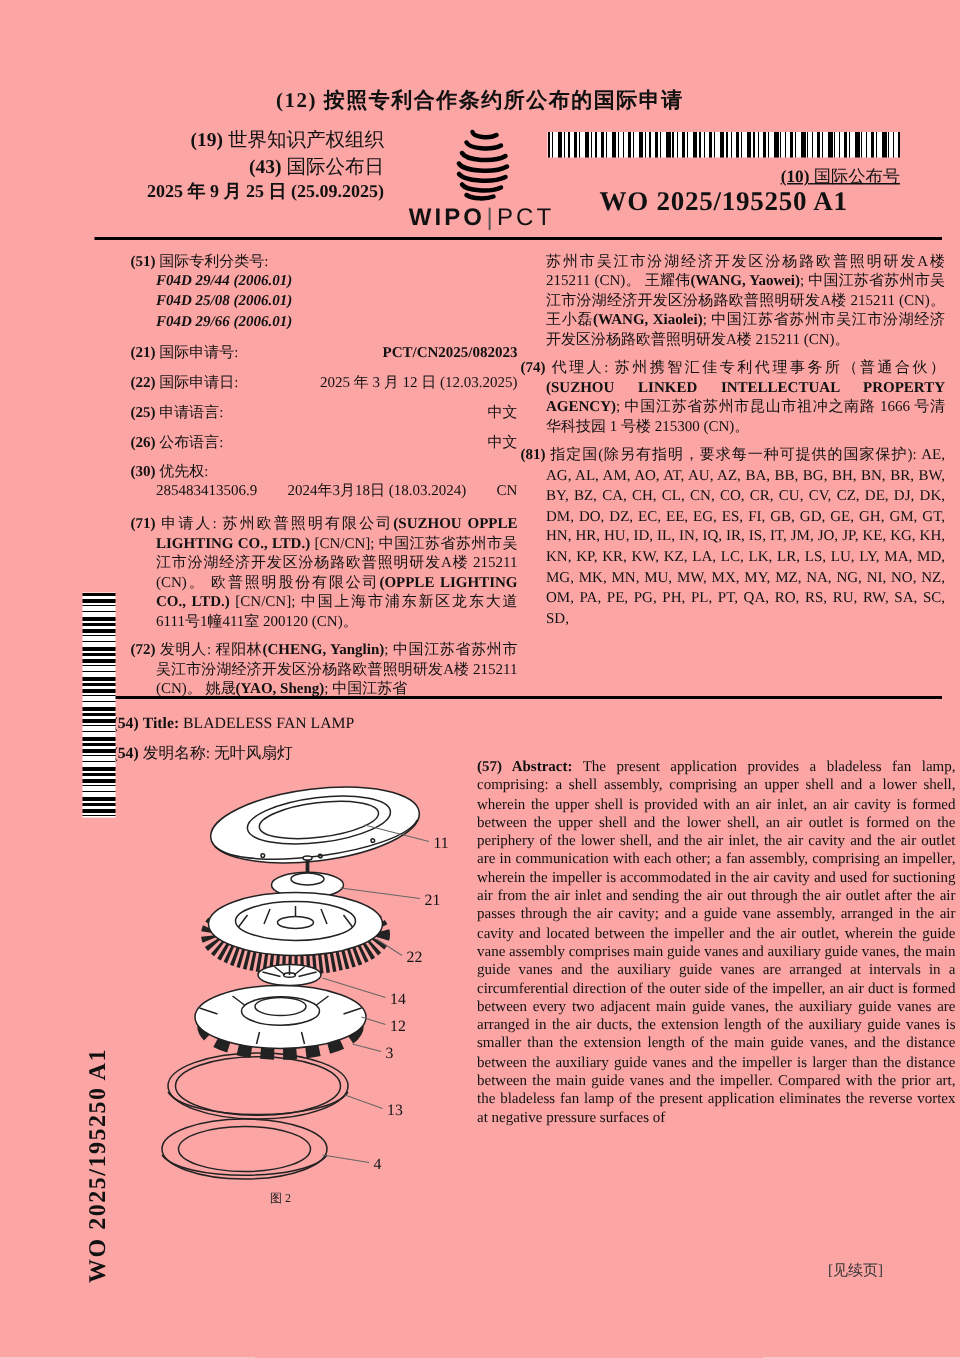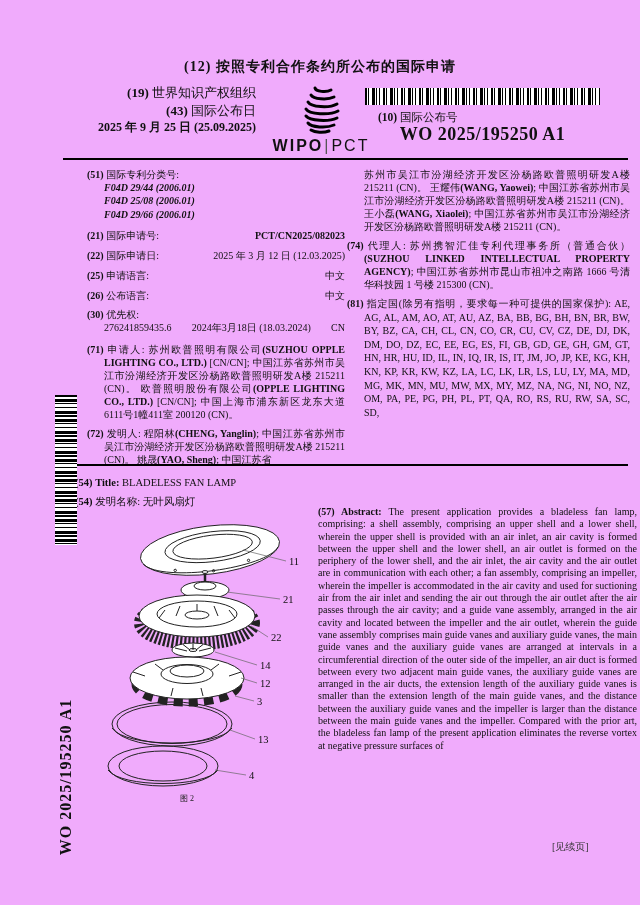--- a/index.html
+++ b/index.html
@@ -1,16 +1,16 @@
 <!DOCTYPE html>
 <html><head>
 <meta charset="utf-8">
 <style>
   html,body{margin:0;padding:0;background:#e8e8e8;}
-  .page{position:relative;width:640px;height:905px;background:#f0abfc;overflow:hidden;
+  .page{position:relative;width:640px;height:905px;background:#fca5a5;overflow:hidden;
         font-family:"Liberation Serif", serif;color:#111;}
   .b{font-weight:bold;}
 
   .rule{position:absolute;left:63px;width:565px;background:#000;}
   .rule1{top:158px;height:2px;}
   .rule2{top:464px;height:2px;}
 
   
   .pub-type{position:absolute;top:58px;left:0;width:100%;text-align:center;
             font-size:14px;font-weight:bold;letter-spacing:1px;}
@@ -23,22 +23,22 @@
   .wipo{position:absolute;left:266px;top:84px;width:110px;text-align:center;}
   .wipo .globe{display:block;margin:0 auto;}
   .wipo .logotext{font-family:"Liberation Sans",sans-serif;font-size:16px;
                   font-weight:bold;letter-spacing:2px;margin-top:1px;white-space:nowrap;}
   .wipo .sep{font-weight:normal;color:#555;padding:0 1px;}
 
   .barcode-top{position:absolute;left:365px;top:88px;width:235px;height:17px;
     background:repeating-linear-gradient(90deg,#000 0 2px,#fff 2px 3px,#000 3px 4px,
     #fff 4px 7px,#000 7px 10px,#fff 10px 11px,#000 11px 12px,#fff 12px 14px,
     #000 14px 15px,#fff 15px 18px);}
-  .pub-no-label{position:absolute;left:378px;top:110px;width:210px;text-align:left;
-                font-size:11.5px;}
+  .pub-no-label{position:absolute;left:390px;top:110px;width:210px;text-align:right;
+                font-size:11.5px;text-decoration:underline;}
   .pub-no{position:absolute;left:360px;top:124px;width:245px;text-align:center;
           font-size:18px;font-weight:bold;letter-spacing:.5px;white-space:nowrap;}
 
   
   .col{position:absolute;top:168px;font-size:10px;line-height:13px;text-align:justify;}
   .col-left{left:87px;width:258px;}
   .col-right{left:347px;width:283px;}
   .hang{padding-left:17px;text-indent:-17px;margin:0 0 6px;}
   .nohang{padding-left:17px;margin:0 0 6px;}
   .frow{display:flex;justify-content:space-between;margin-bottom:7px;white-space:nowrap;}
@@ -154,21 +154,21 @@
     <div class="frow" style="margin-bottom:6px">
       <span><span class="b">(26)</span>
       <span>公布语言:</span></span>
       <span>中文</span>
     </div>
 
     <div>
       <div><span class="b">(30)</span>
       <span>优先权:</span></div>
       <div class="prow">
-        <span>276241859435.6</span>
+        <span>285483413506.9</span>
         <span>2024年3月18日 (18.03.2024)</span>
         <span>CN</span>
       </div>
     </div>
 
     <p class="hang"><span class="b">(71)</span> <span><span>申请人: 苏州欧普照明有限公司</span><span class="b">(SUZHOU OPPLE LIGHTING CO., LTD.)</span><span> [CN/CN]; 中国江苏省苏州市吴江市汾湖经济开发区汾杨路欧普照明研发A楼 215211 (CN)。 欧普照明股份有限公司</span><span class="b">(OPPLE LIGHTING CO., LTD.)</span><span> [CN/CN]; 中国上海市浦东新区龙东大道6111号1幢411室 200120 (CN)。</span></span></p>
 
     <p class="hang"><span class="b">(72)</span> <span><span>发明人: 程阳林</span><span class="b">(CHENG, Yanglin)</span><span>; 中国江苏省苏州市吴江市汾湖经济开发区汾杨路欧普照明研发A楼 215211 (CN)。 姚晟</span><span class="b">(YAO, Sheng)</span><span>; 中国江苏省</span></span></p>
   </div>
 

